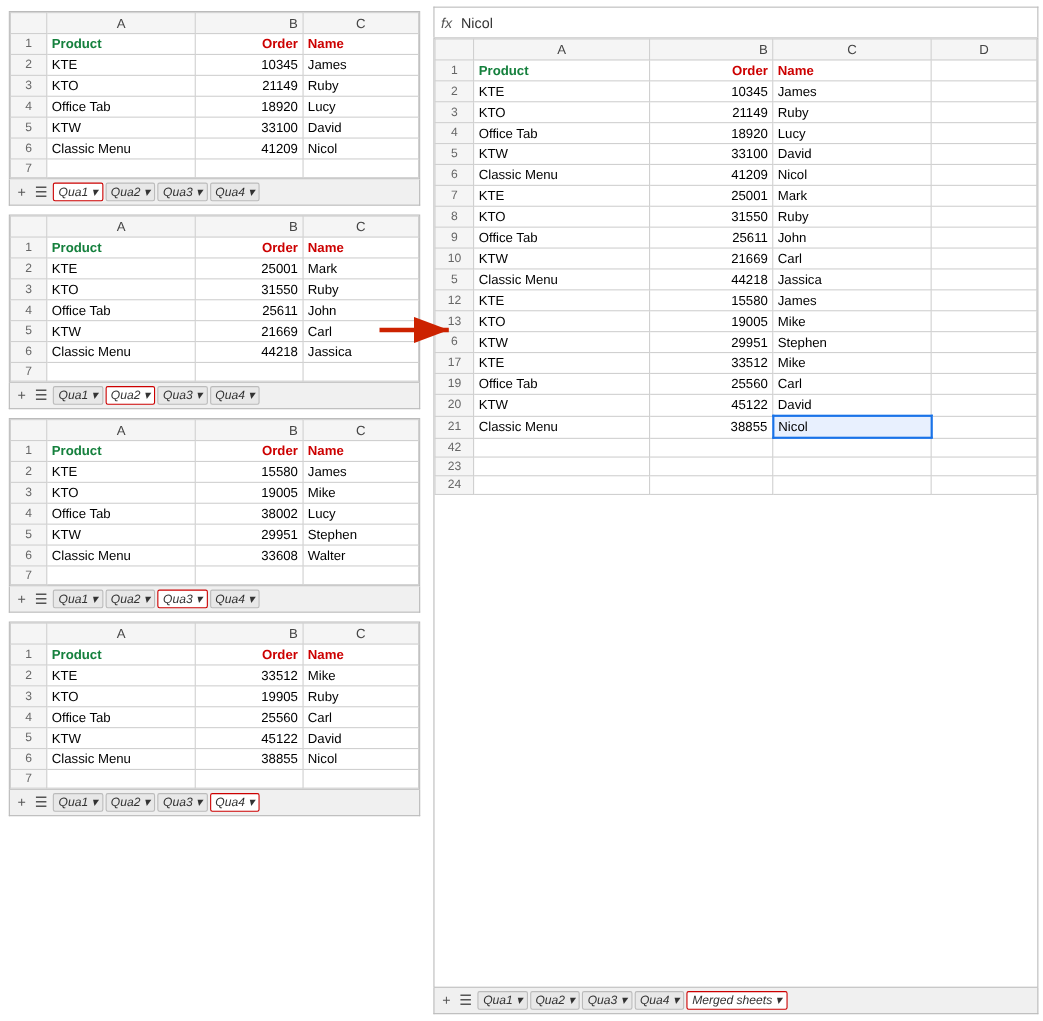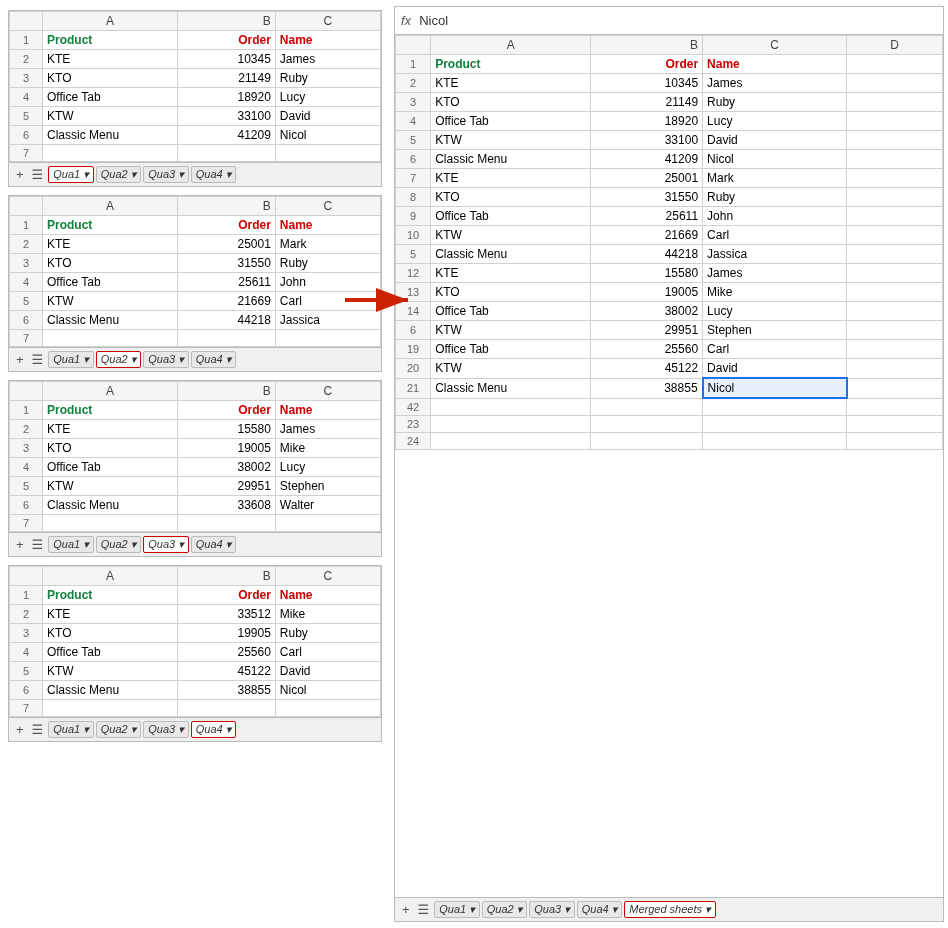--- a/index.html
+++ b/index.html
@@ -559,31 +559,31 @@
             <td style="width: 60px;"></td>
           </tr>
           <tr>
             <td class="row-num">13</td>
             <td style="width: 100px;">KTO</td>
             <td style="width: 70px; text-align: right;">19005</td>
             <td style="width: 90px;">Mike</td>
             <td style="width: 60px;"></td>
           </tr>
           <tr>
-            <td class="row-num">14</td>
-            <td style="width: 100px;">Office Tab</td>
-            <td style="width: 70px; text-align: right;">38002</td>
-            <td style="width: 90px;">Lucy</td>
-            <td style="width: 60px;"></td>
-          </tr>
-          <tr>
             <td class="row-num">6</td>
             <td style="width: 100px;">KTW</td>
             <td style="width: 70px; text-align: right;">29951</td>
             <td style="width: 90px;">Stephen</td>
+            <td style="width: 60px;"></td>
+          </tr>
+          <tr>
+            <td class="row-num">17</td>
+            <td style="width: 100px;">KTE</td>
+            <td style="width: 70px; text-align: right;">33512</td>
+            <td style="width: 90px;">Mike</td>
             <td style="width: 60px;"></td>
           </tr>
           <tr>
             <td class="row-num">19</td>
             <td style="width: 100px;">Office Tab</td>
             <td style="width: 70px; text-align: right;">25560</td>
             <td style="width: 90px;">Carl</td>
             <td style="width: 60px;"></td>
           </tr>
           <tr>

